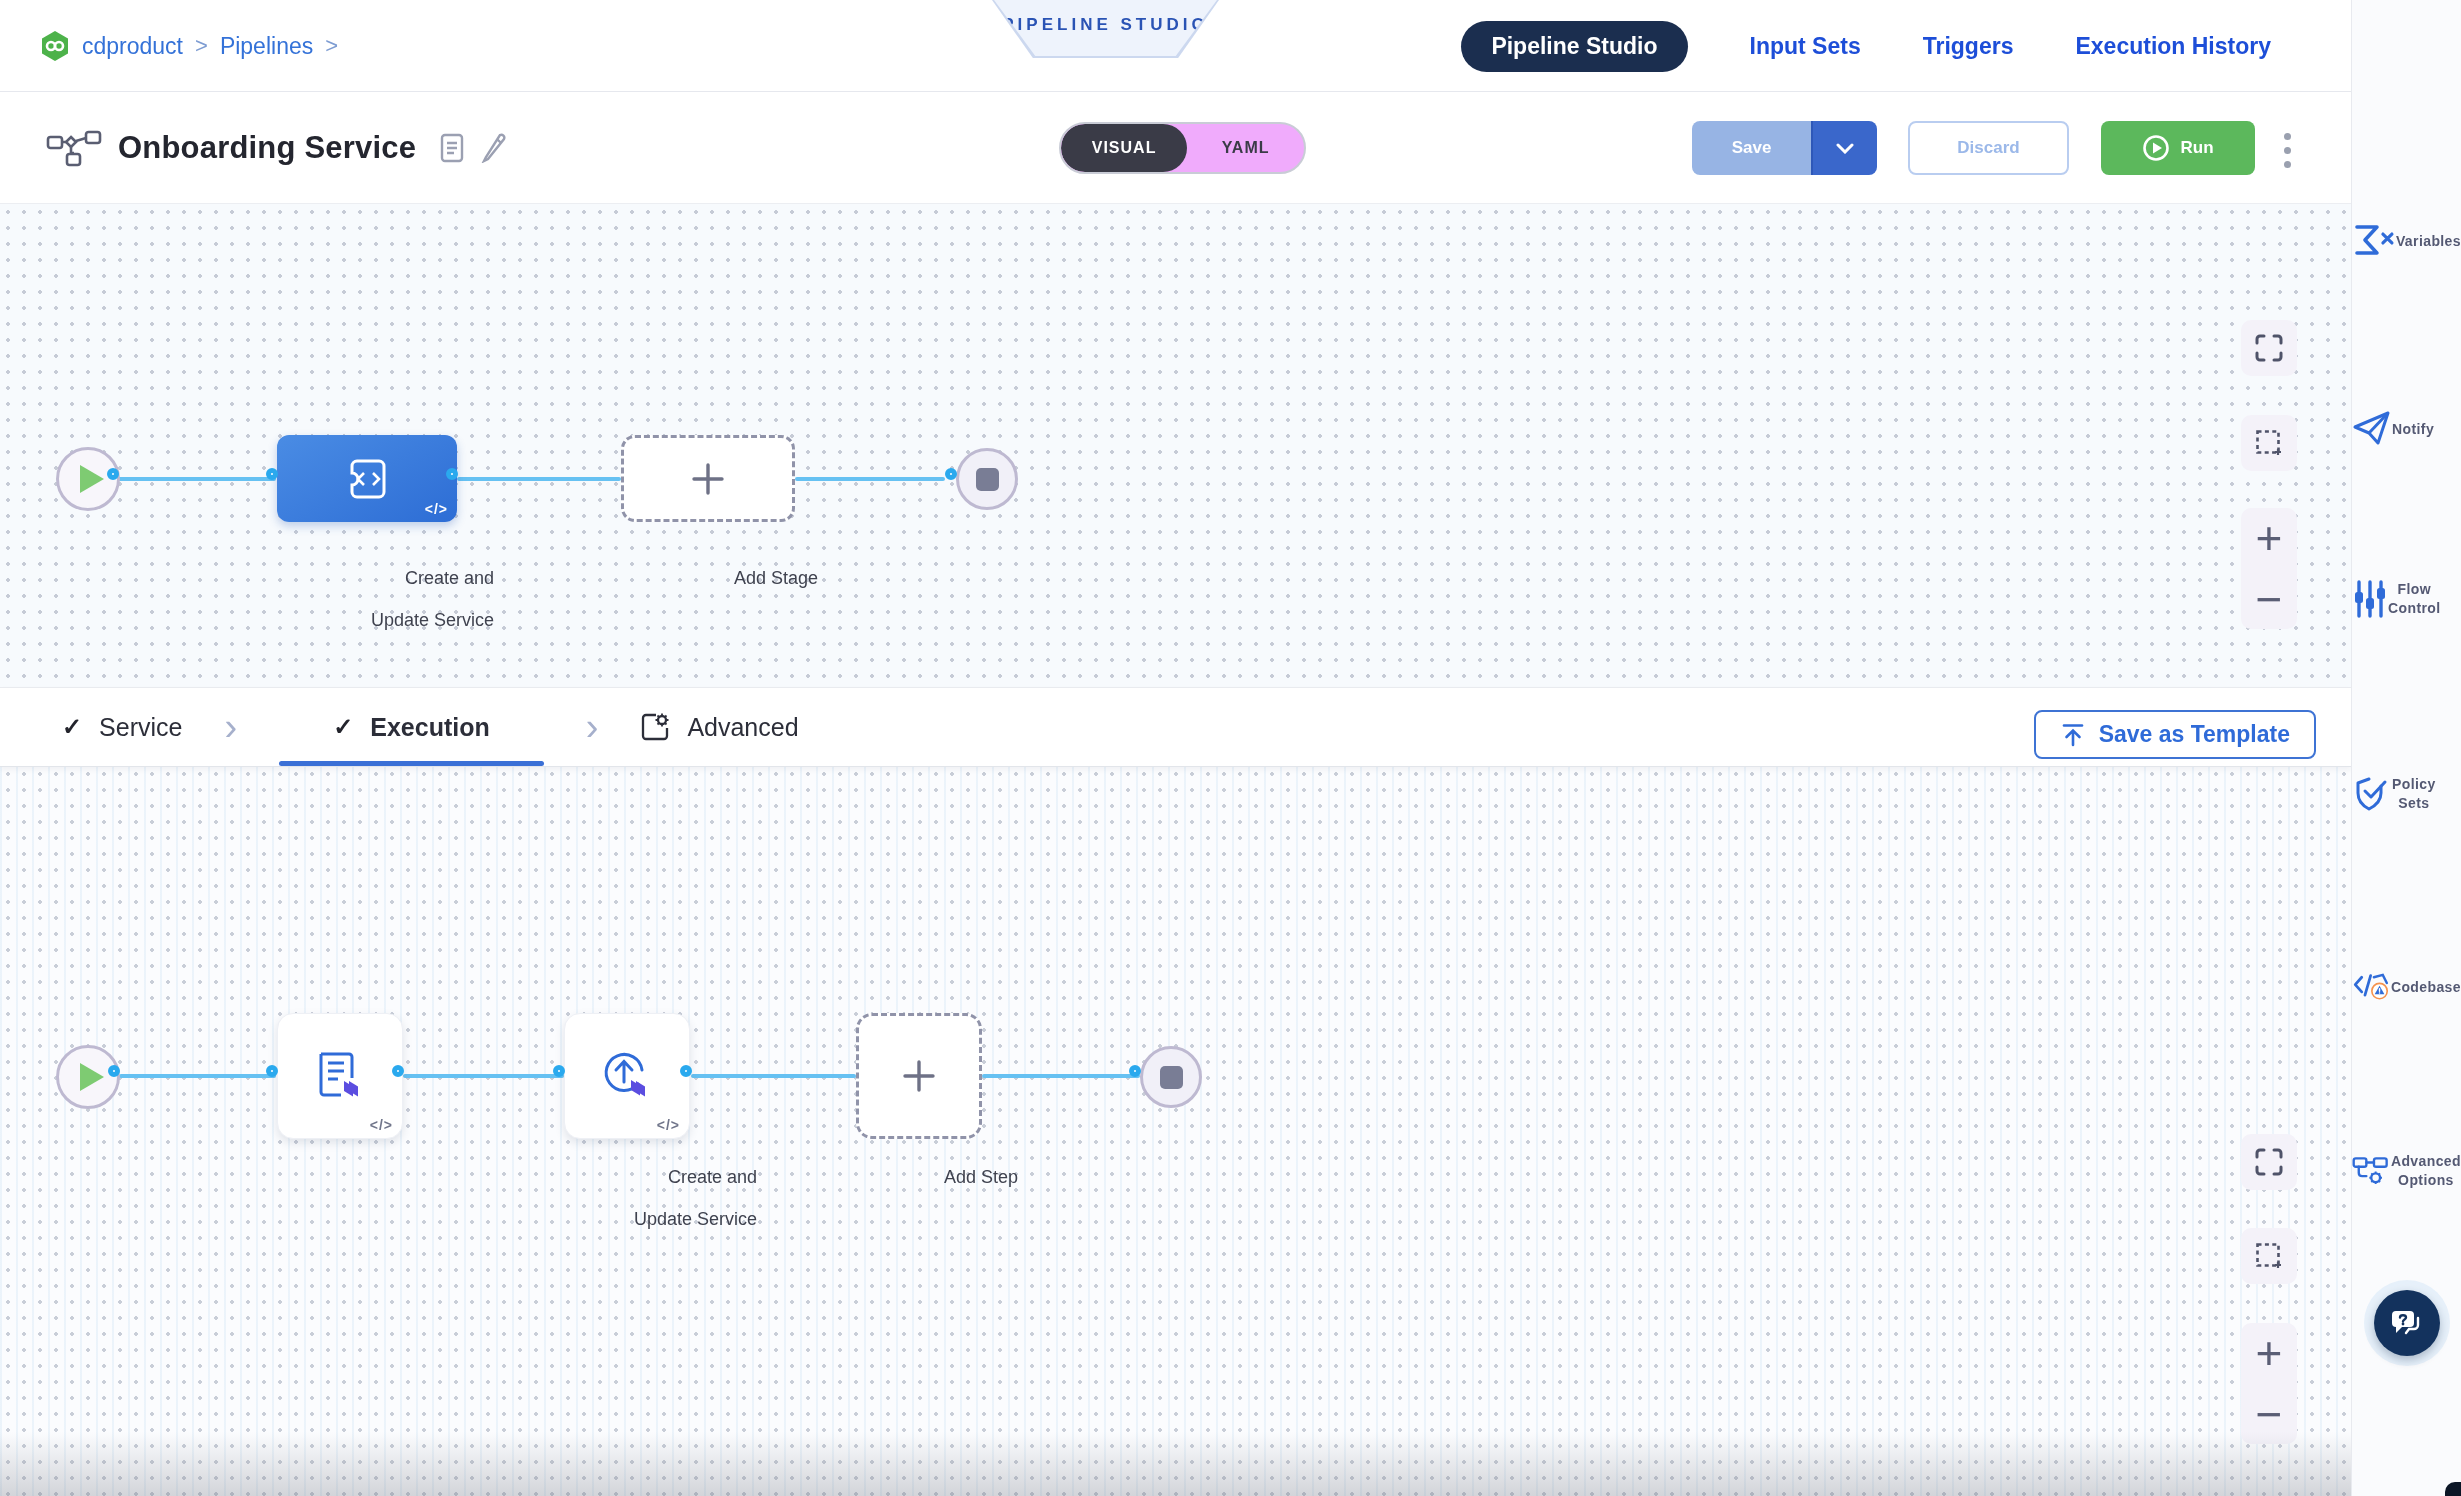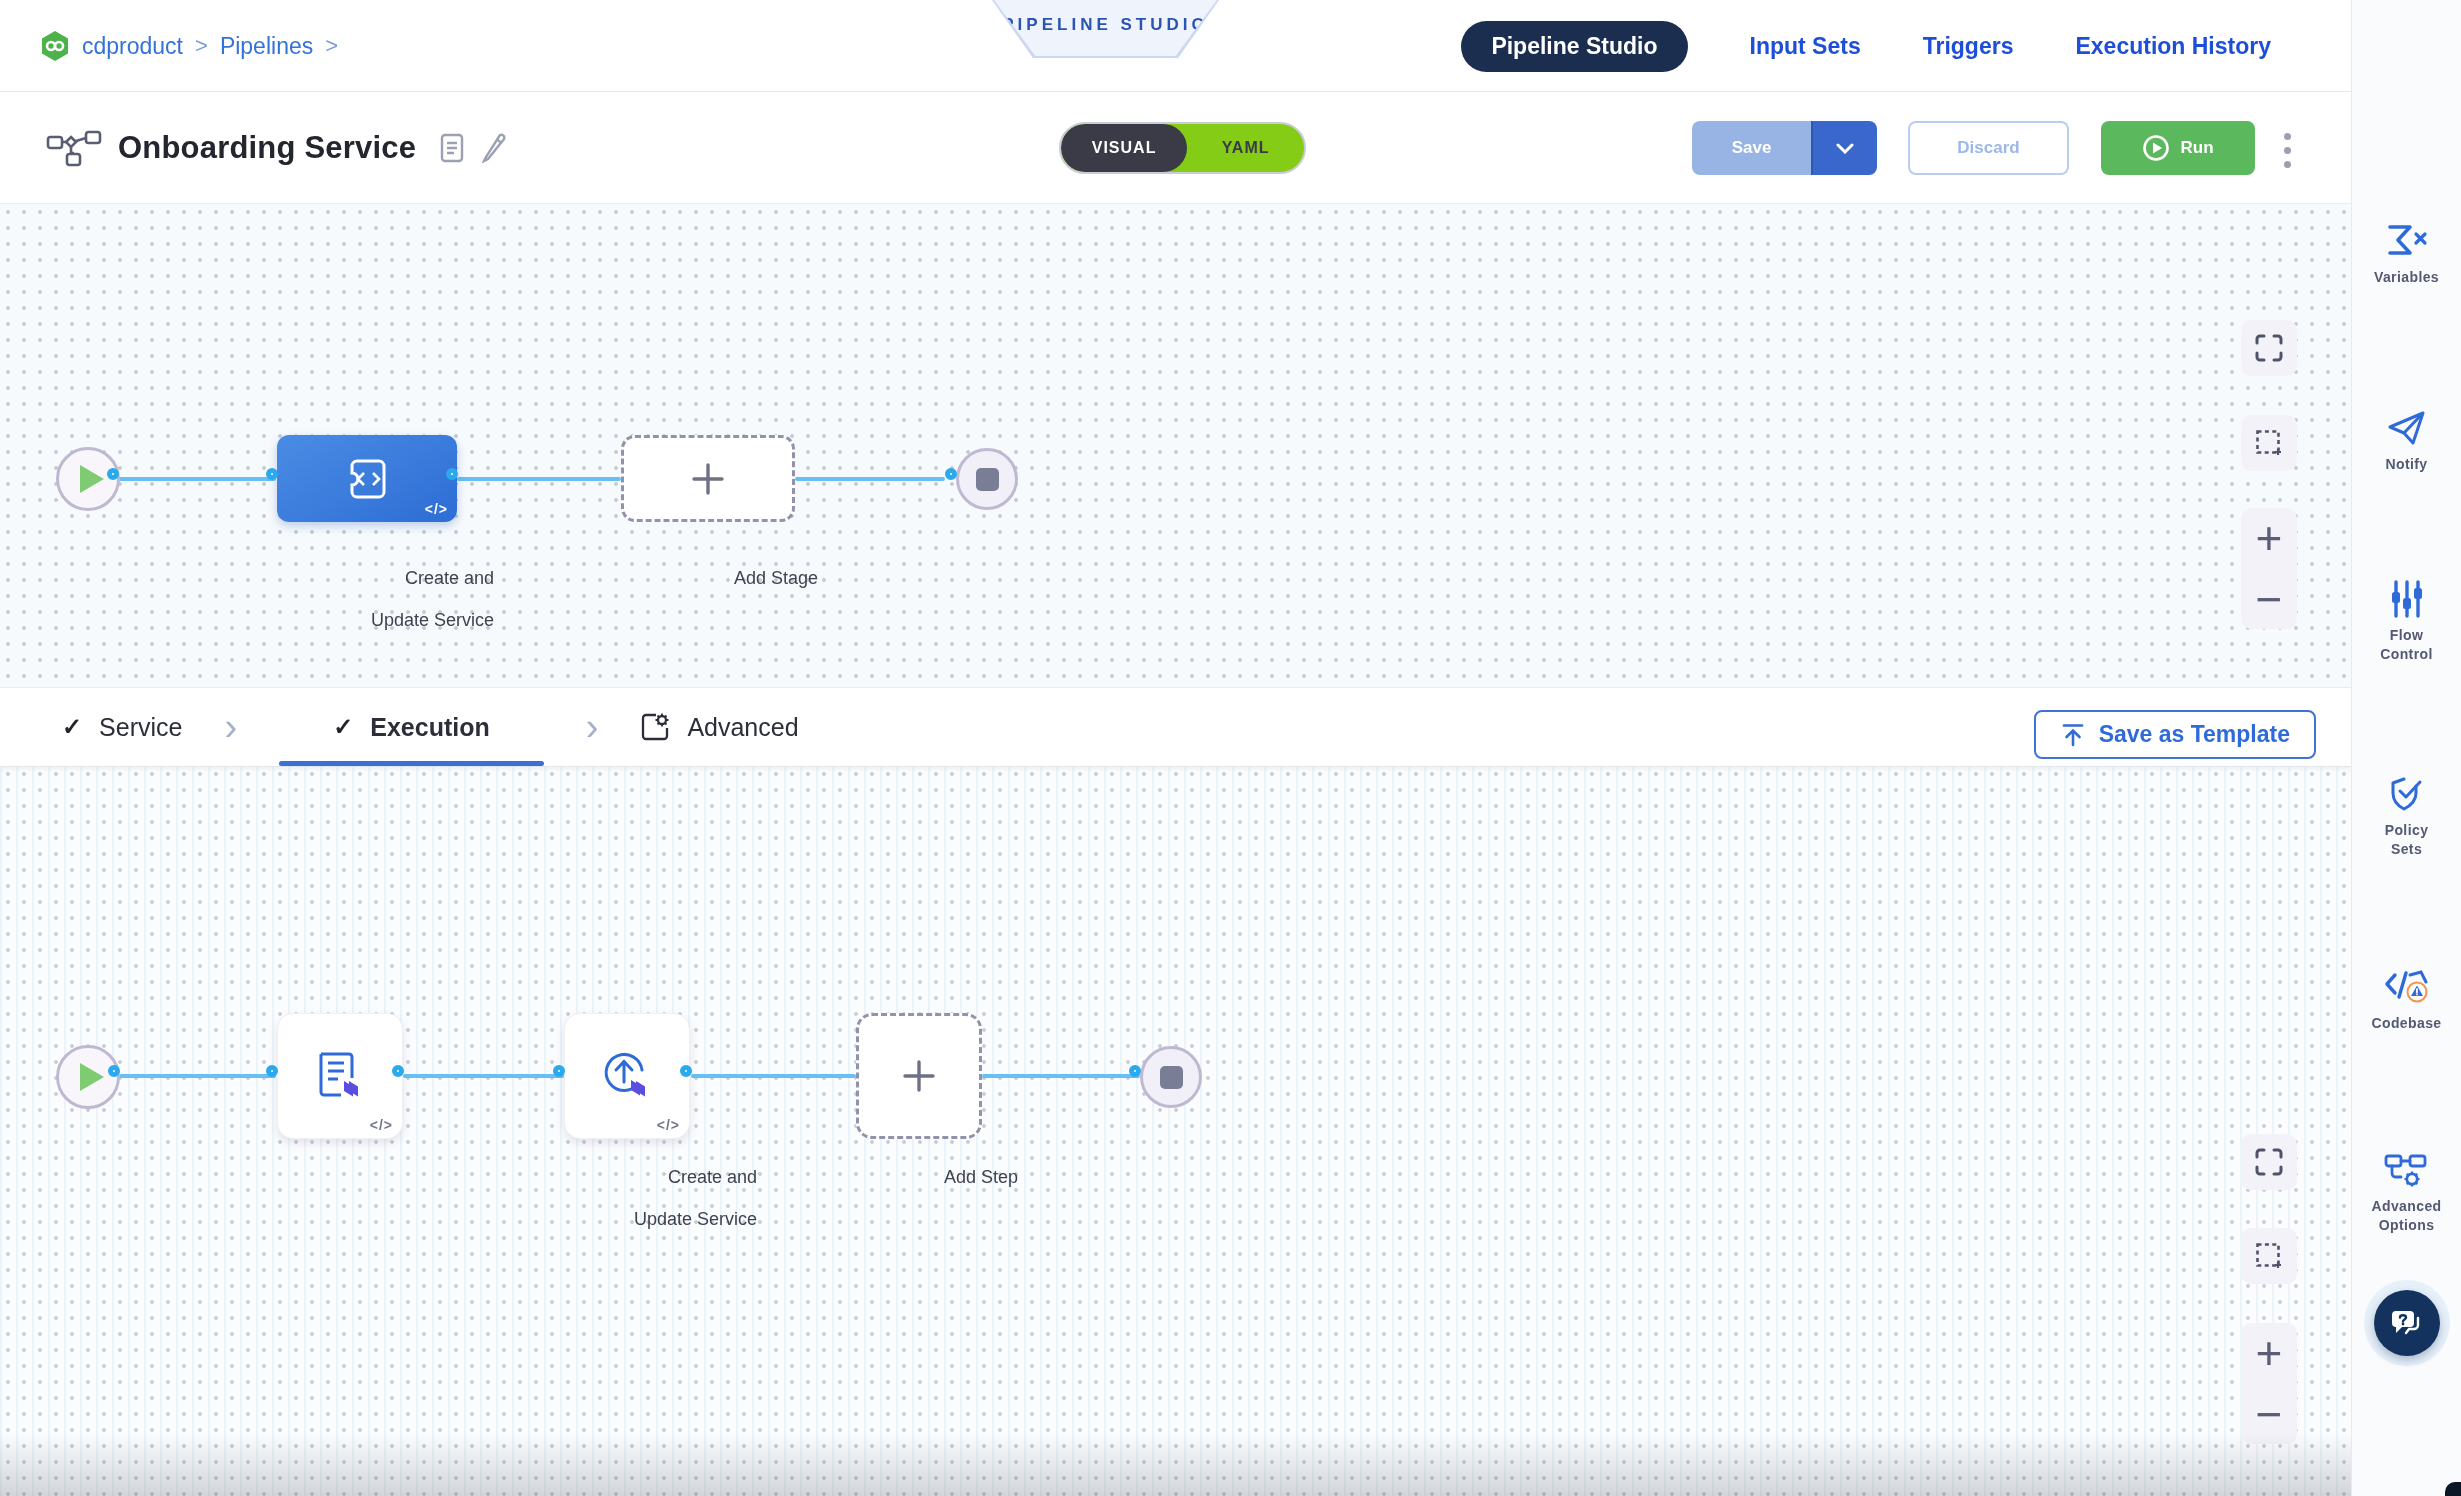--- a/index.html
+++ b/index.html
@@ -23,21 +23,21 @@
   .nav-tabs{position:absolute;right:80px;top:0;height:92px;display:flex;align-items:center;gap:62px;}
   .nav-tab{font-size:23px;font-weight:bold;color:#1d4ed8;cursor:pointer;white-space:nowrap;}
   .nav-pill{background:#1b2e4f;color:#fff;padding:12px 30px;border-radius:994px;}
 
   
   .header2{position:absolute;left:0;top:92px;width:2351px;height:112px;background:#fff;
            border-bottom:1px solid #ecEEf2;border-bottom:1px solid #eceef2;z-index:5;}
   .titlegroup{position:absolute;left:46px;top:0;height:112px;display:flex;align-items:center;gap:16px;}
   .page-title{font-size:31px;font-weight:bold;color:#24262f;letter-spacing:0.2px;}
   .toggle{position:absolute;left:1059px;top:30px;width:247px;height:52px;border:2px solid #c9ccd6;
-          border-radius:30px;display:flex;background:#84cc16;overflow:hidden;}
+          border-radius:30px;display:flex;background:#f0abfc;overflow:hidden;}
   .toggle .seg{flex:1;display:flex;align-items:center;justify-content:center;
           font-size:16px;font-weight:bold;letter-spacing:1px;color:#3a3b47;cursor:pointer;}
   .toggle .seg.dark{background:#3a3b47;color:#fff;border-radius:28px;flex:1.08;}
   .actions{position:absolute;left:1692px;top:29px;height:54px;display:flex;align-items:center;}
   .btn{height:54px;display:flex;align-items:center;justify-content:center;font-size:17px;
        font-weight:bold;border-radius:8px;cursor:pointer;}
   .btn-save{width:119px;background:#97b4e4;color:#fff;border-radius:8px 0 0 8px;}
   .btn-caret{width:66px;background:#3a67cb;border-radius:0 8px 8px 0;border-left:2px solid #2e58b8;
        display:flex;align-items:center;justify-content:center;cursor:pointer;height:54px;}
   .btn-discard{width:161px;margin-left:31px;background:#fff;border:2px solid #b9cdf0;color:#9bb8e9;}
@@ -93,22 +93,22 @@
   .tab.active::after{content:"";position:absolute;left:0;right:0;bottom:0;height:5px;
         background:#3b70d6;border-radius:3px;}
   .tab-sep{margin:0 42px;font-size:38px;color:#a6b0cc;font-weight:300;line-height:0;}
   .tpl-btn{position:absolute;right:35px;top:22px;height:49px;padding:0 24px;border:2px solid #3e73d4;
         border-radius:8px;display:flex;align-items:center;gap:13px;color:#2f6bd8;
         font-size:23px;font-weight:bold;cursor:pointer;background:#fff;}
 
   
   .sidebar{position:absolute;left:2351px;top:0;width:110px;height:1496px;background:#fafbfd;
         border-left:1px solid #e8eaef;z-index:6;}
-  .side-item{position:absolute;left:0;width:100%;display:flex;flex-direction:column;align-items:center;
-        gap:7px;cursor:pointer;}
+  .side-item{position:absolute;left:0;width:100%;display:flex;flex-direction:row;align-items:center;
+        cursor:pointer;}
   .side-item .lbl{font-size:14px;font-weight:bold;color:#545973;letter-spacing:0.4px;line-height:19px;
         text-align:center;}
   .chat-btn{position:absolute;left:22px;top:1290px;width:66px;height:66px;border-radius:50%;
         background:#13325d;display:flex;align-items:center;justify-content:center;cursor:pointer;
         box-shadow:0 0 0 10px rgba(130,185,235,.16),0 4px 10px rgba(10,30,60,.3);}
 
   .corner-dark{position:absolute;right:0;bottom:0;width:17px;height:14px;background:#0b1626;
         border-top-left-radius:10px;z-index:7;}
   svg{display:block;}
 </style>

